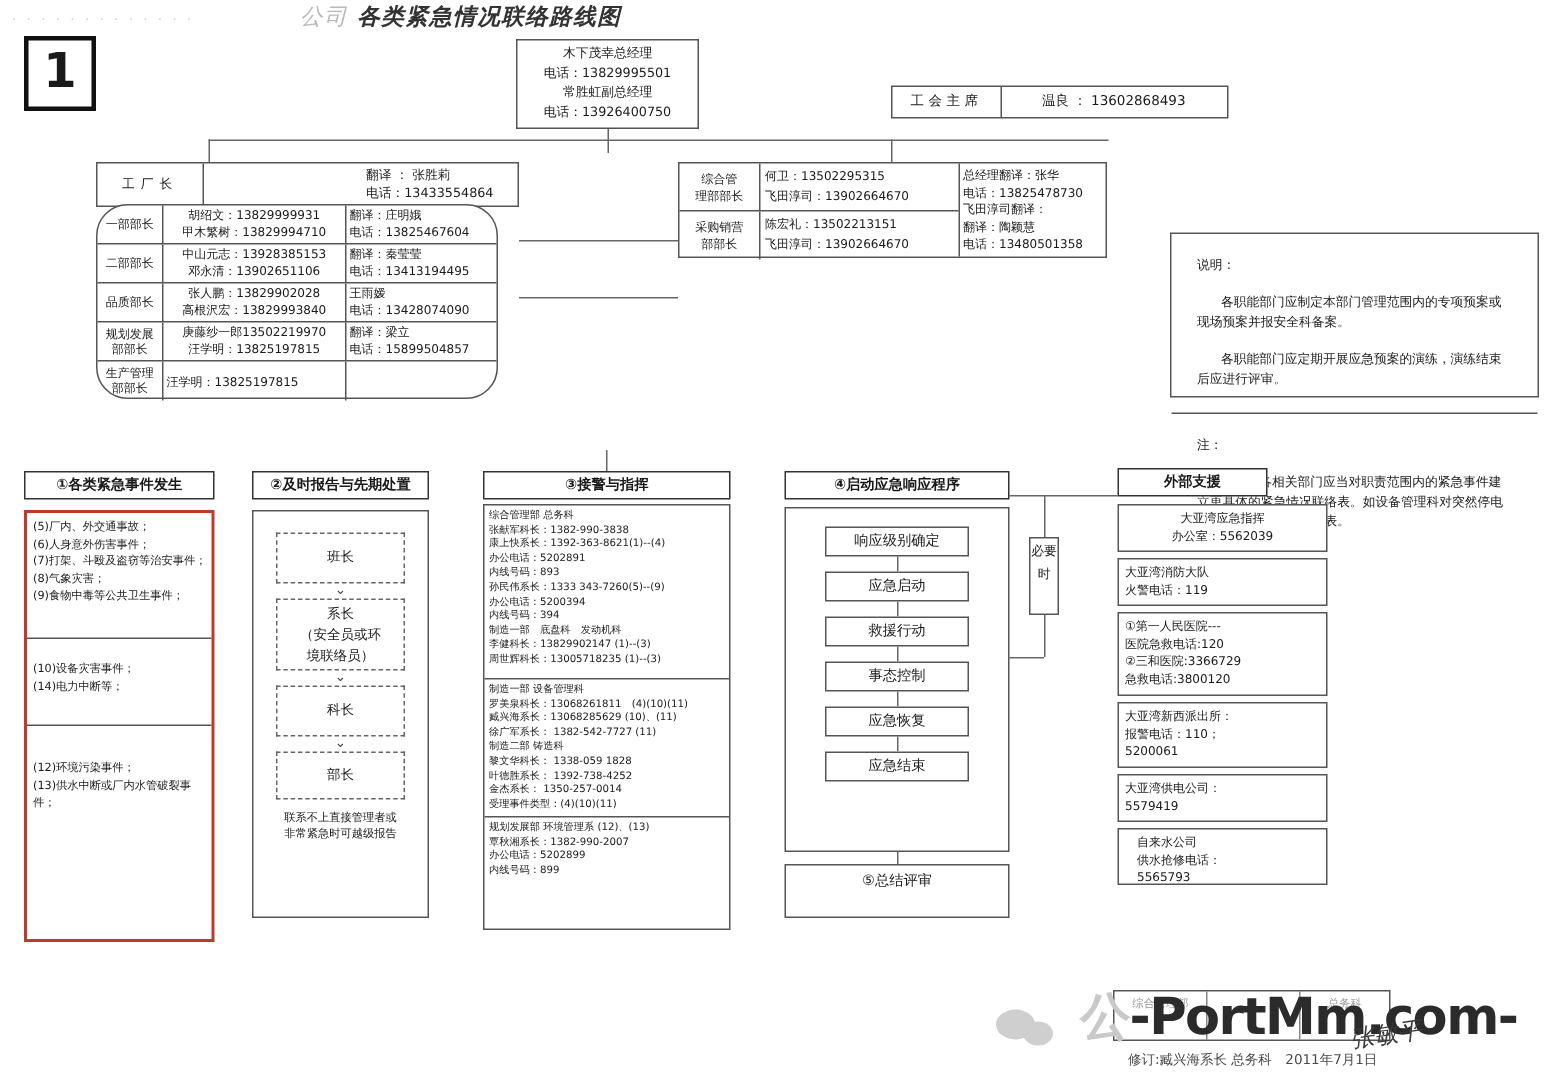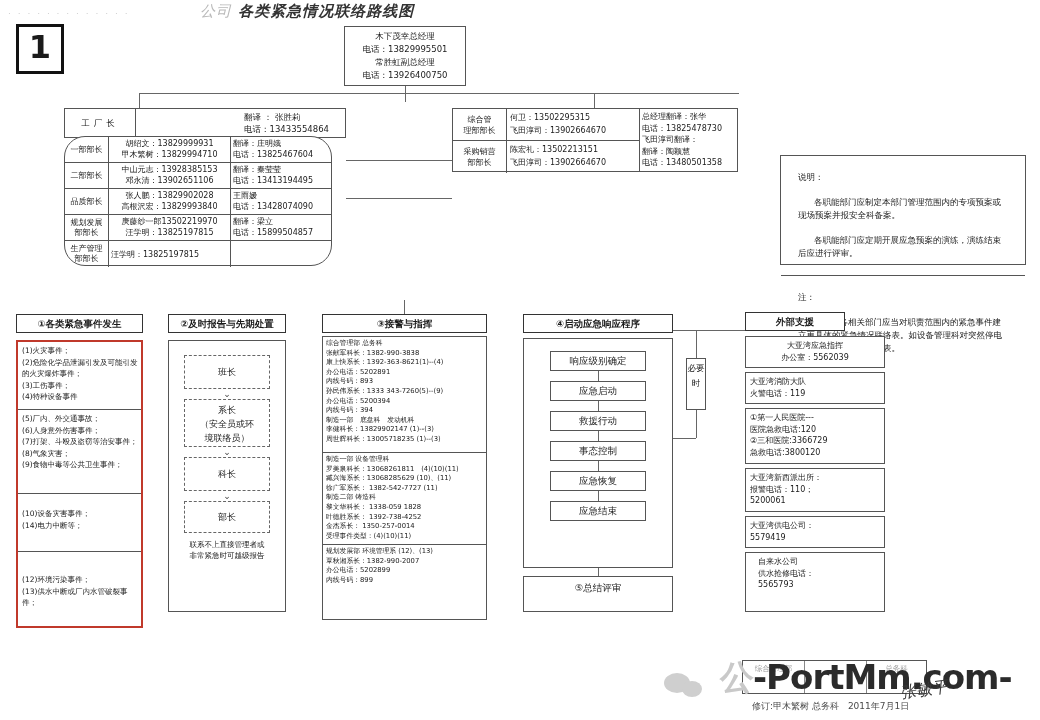--- a/index.html
+++ b/index.html
@@ -141,20 +141,24 @@
 
   <div id="num1">1</div>
 
   <div class="box ctr" id="boss">
     <div style="white-space:pre-line">木下茂幸总经理
 电话：13829995501
 常胜虹副总经理
 电话：13926400750</div>
   </div>
 
+  <div class="box" id="union">
+    <div class="c1">工会主席</div>
+    <div class="c2">温良 ： 13602868493</div>
+  </div>
 
   <div class="ln vln" style="left:405px;top:86px;height:16px;"></div>
   <div class="ln hln" style="left:139px;top:93px;width:600px;"></div>
   <div class="ln vln" style="left:139px;top:93px;height:15px;"></div>
   <div class="ln vln" style="left:594px;top:93px;height:15px;"></div>
   <div class="ln vln" style="left:139px;top:138px;height:10px;"></div>
   <div class="ln hln" style="left:346px;top:160px;width:106px;"></div>
   <div class="ln hln" style="left:346px;top:198px;width:106px;"></div>
 
   <div class="box" id="fh">
@@ -244,24 +248,20 @@
 
   <div class="hdr" style="left:16px;top:314px;width:127px;">①各类紧急事件发生</div>
   <div class="hdr" style="left:168px;top:314px;width:118px;">②及时报告与先期处置</div>
   <div class="hdr" style="left:322px;top:314px;width:165px;">③接警与指挥</div>
   <div class="hdr" style="left:523px;top:314px;width:150px;">④启动应急响应程序</div>
   <div class="hdr" style="left:745px;top:312px;width:100px;">外部支援</div>
 
   <div class="ln vln" style="left:404px;top:300px;height:14px;"></div>
 
   <div id="col1box">
-    <div class="seg" style="height:68px;white-space:pre-line">(1)火灾事件；
-(2)危险化学品泄漏引发及可能引发的火灾爆炸事件；
-(3)工伤事件；
-(4)特种设备事件</div>
     <div class="seg" style="height:84px;white-space:pre-line">(5)厂内、外交通事故；
 (6)人身意外伤害事件；
 (7)打架、斗殴及盗窃等治安事件；
 (8)气象灾害；
 (9)食物中毒等公共卫生事件；</div>
     <div class="seg" style="height:58px;white-space:pre-line;padding-top:14px">(10)设备灾害事件；
 (14)电力中断等；</div>
     <div class="seg" style="height:74px;white-space:pre-line;padding-top:22px">(12)环境污染事件；
 (13)供水中断或厂内水管破裂事件；</div>
   </div>
@@ -341,31 +341,31 @@
 火警电话：119</div>
     <div class="eb" style="height:56px;white-space:pre-line;">①第一人民医院---
 医院急救电话:120
 ②三和医院:3366729
 急救电话:3800120</div>
     <div class="eb" style="height:44px;white-space:pre-line;">大亚湾新西派出所：
 报警电话：110；
 5200061</div>
     <div class="eb" style="height:32px;white-space:pre-line;">大亚湾供电公司：
 5579419</div>
-    <div class="eb" style="height:60px;white-space:pre-line;padding-left:12px;">自来水公司
+    <div class="eb" style="height:38px;white-space:pre-line;padding-left:12px;">自来水公司
 供水抢修电话：
 5565793</div>
   </div>
 
   <div id="footbox">
     <div class="fc f1 lab">综合管理部</div>
     <div class="fc f2 lab"></div>
     <div class="fc f3 lab">总务科</div>
   </div>
-  <div id="revis">修订:甲木繁树 总务科　2011年7月1日</div>
+  <div id="revis">修订:臧兴海系长 总务科　2011年7月1日</div>
 
   <div id="wm">
     <div class="bub1"></div>
     <div class="bub2"></div>
     <div class="txt">
       <span class="grey">公</span><span>-PortMm.com-</span>
     </div>
   </div>
   <div id="sig">张敏平</div>
 

